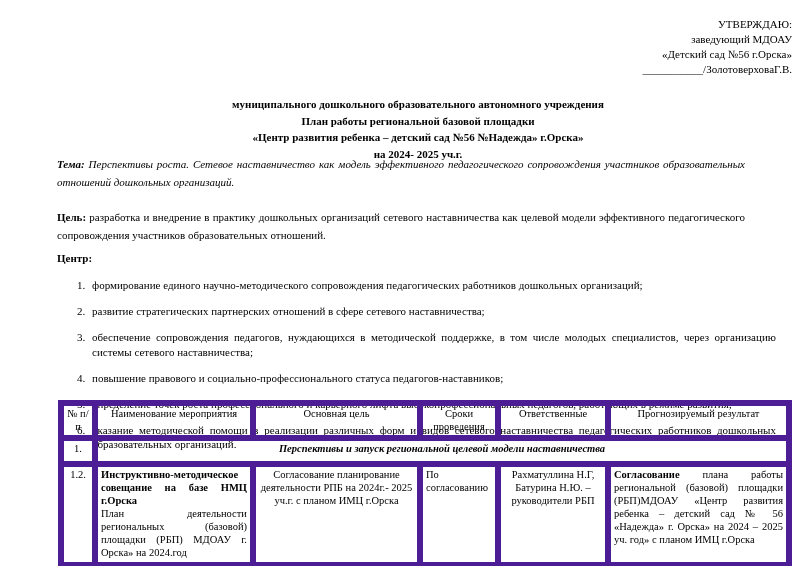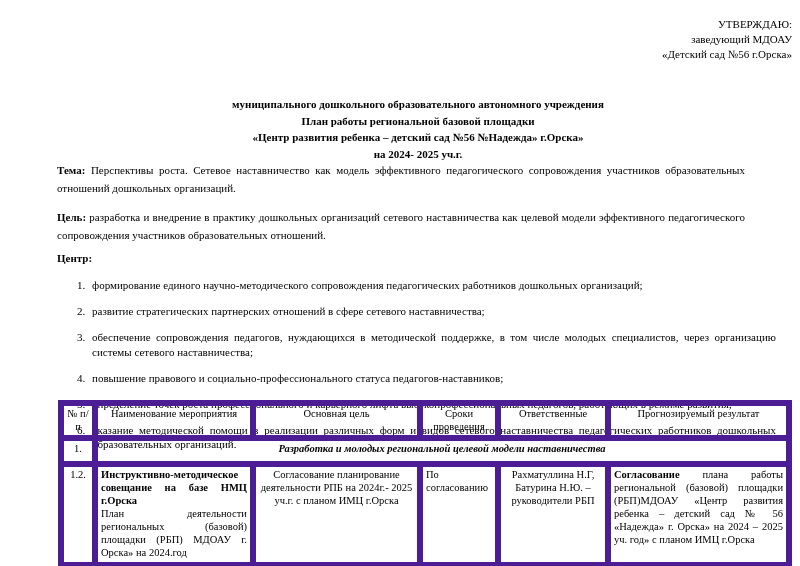--- a/index.html
+++ b/index.html
@@ -22,21 +22,21 @@
     position:absolute; top:96px; left:0; width:100%;
     text-align:center; font-weight:bold;
     font-size:11px; line-height:16.5px;
   }
   .para {
     position:absolute; left:57px; width:688px;
     font-size:11px; line-height:17.5px;
     text-align:justify;
   }
   .para .lbl { font-weight:bold; }
-  .theme { top:162px; }
+  .theme { top:156px;font-style:italic; }
   .goal  { top:209px; }
   .tasks-label {
     position:absolute; top:252px; left:57px;
     font-weight:bold; font-size:11px;
   }
   .tasks-list {
     position:absolute; top:266px; left:57px; width:688px;
     margin:0; padding:0 0 0 31px;
     font-size:11px; line-height:14.2px;
     text-align:justify;
@@ -74,20 +74,21 @@
 </style>
 </head>
 <body>
 
 <div class="page">
 
   <div class="approval">
     <div>УТВЕРЖДАЮ:</div>
     <div>заведующий МДОАУ</div>
     <div>«Детский сад №56 г.Орска»</div>
+    <div>___________/ЗолотоверховаГ.В.</div>
   </div>
 
   <div class="doc-title">
     <div>муниципального дошкольного образовательного автономного учреждения</div>
     <div>План работы региональной базовой площадки</div>
     <div>«Центр развития ребенка – детский сад №56 №Надежда» г.Орска»</div>
     <div>на 2024- 2025 уч.г.</div>
   </div>
 
   <div class="para theme">
@@ -126,21 +127,21 @@
         <th>Наименование мероприятия</th>
         <th>Основная цель</th>
         <th>Сроки проведения</th>
         <th>Ответственные</th>
         <th>Прогнозируемый результат</th>
       </tr>
     </thead>
     <tbody>
       <tr class="sec-row">
         <td class="sec-num">1.</td>
-        <td class="sec-title" colspan="5">Разработка и молодых региональной целевой модели наставничества</td>
+        <td class="sec-title" colspan="5">Перспективы и запуск региональной целевой модели наставничества</td>
       </tr>
       <tr class="main-row">
         <td class="c-num">1.2.</td>
         <td class="c-event">
           <div class="evt-bold">Инструктивно-методическое совещание на базе НМЦ г.Орска</div>
           <div>План деятельности региональных (базовой) площадки (РБП) МДОАУ г. Орска» на 2024.год</div>
         </td>
         <td class="c-purpose">Согласование планирование деятельности РПБ на 2024г.- 2025 уч.г. с планом ИМЦ г.Орска</td>
         <td class="c-dates">По согласованию</td>
         <td class="c-resp">Рахматуллина Н.Г, Батурина Н.Ю. – руководители РБП</td>

